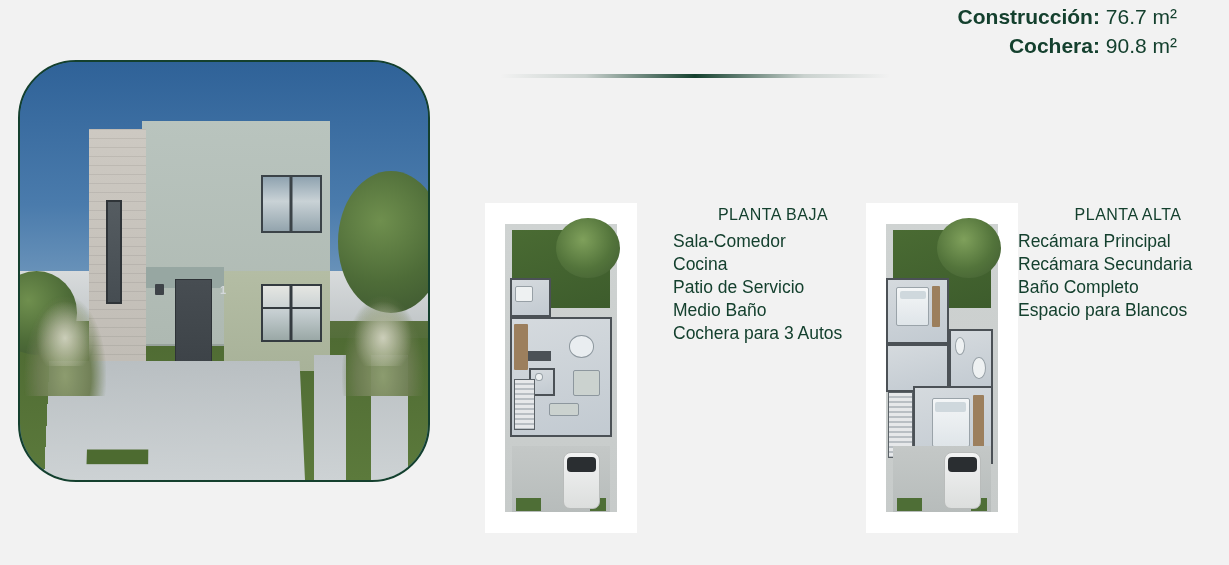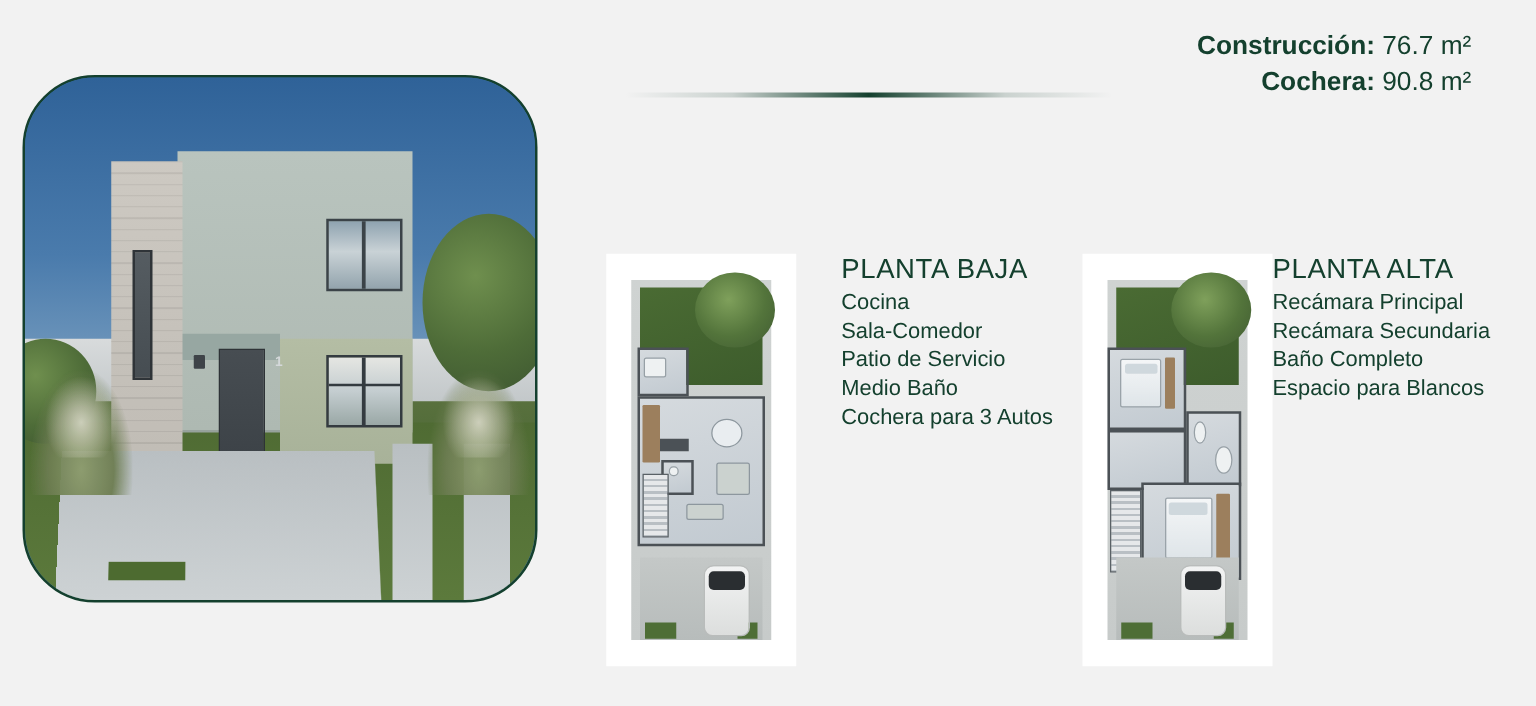--- a/index.html
+++ b/index.html
@@ -164,21 +164,21 @@
     font-weight: bold;
     letter-spacing: .2px;
   }
   .title-rule {
     position: absolute; left: 48px; top: 74px; width: 390px; height: 4px;
     background: linear-gradient(90deg, rgba(20,64,46,0) 0%, rgba(20,64,46,.18) 22%, #14402e 50%, rgba(20,64,46,.18) 78%, rgba(20,64,46,0) 100%);
     border-radius: 2px;
   }
 
   .specs {
-    position: absolute; right: 52px; top: 22px;
+    position: absolute; right: 52px; top: 2px;
     text-align: right;
     color: #14402e;
     font-size: 21px;
     line-height: 29px;
   }
   .specs .row { white-space: nowrap; }
   .specs .lbl { font-weight: bold; }
   .specs .val { font-weight: normal; }
 
   .desc {
@@ -281,22 +281,22 @@
   
   .plan-list {
     position: absolute; top: 0;
     color: #14402e;
     font-size: 17.5px;
     line-height: 23px;
   }
   .plan-list.baja { left: 188px; width: 200px; }
   .plan-list.alta { left: 152px; width: 220px; }
   .plan-head {
-    text-align: left;
-    font-size: 22px;
+    text-align: center;
+    font-size: 16px;
     letter-spacing: .5px;
     margin-bottom: 4px;
     white-space: nowrap;
   }
   .plan-list ul { list-style: none; }
   .plan-list li { white-space: nowrap; }
 </style>
 </head>
 <body>
 
@@ -377,22 +377,22 @@
             <div class="fp-drive-grass2"></div>
           </div>
           <div class="fp-car"></div>
         </div>
       </div>
     </div>
 
     <div class="plan-list baja">
       <div class="plan-head">PLANTA BAJA</div>
       <ul>
+        <li>Sala-Comedor</li>
         <li>Cocina</li>
-        <li>Sala-Comedor</li>
         <li>Patio de Servicio</li>
         <li>Medio Baño</li>
         <li>Cochera para 3 Autos</li>
       </ul>
     </div>
   </div>
 
   <div class="plan-block alta">
     <div class="plan-panel">
       <div class="plan-img">

